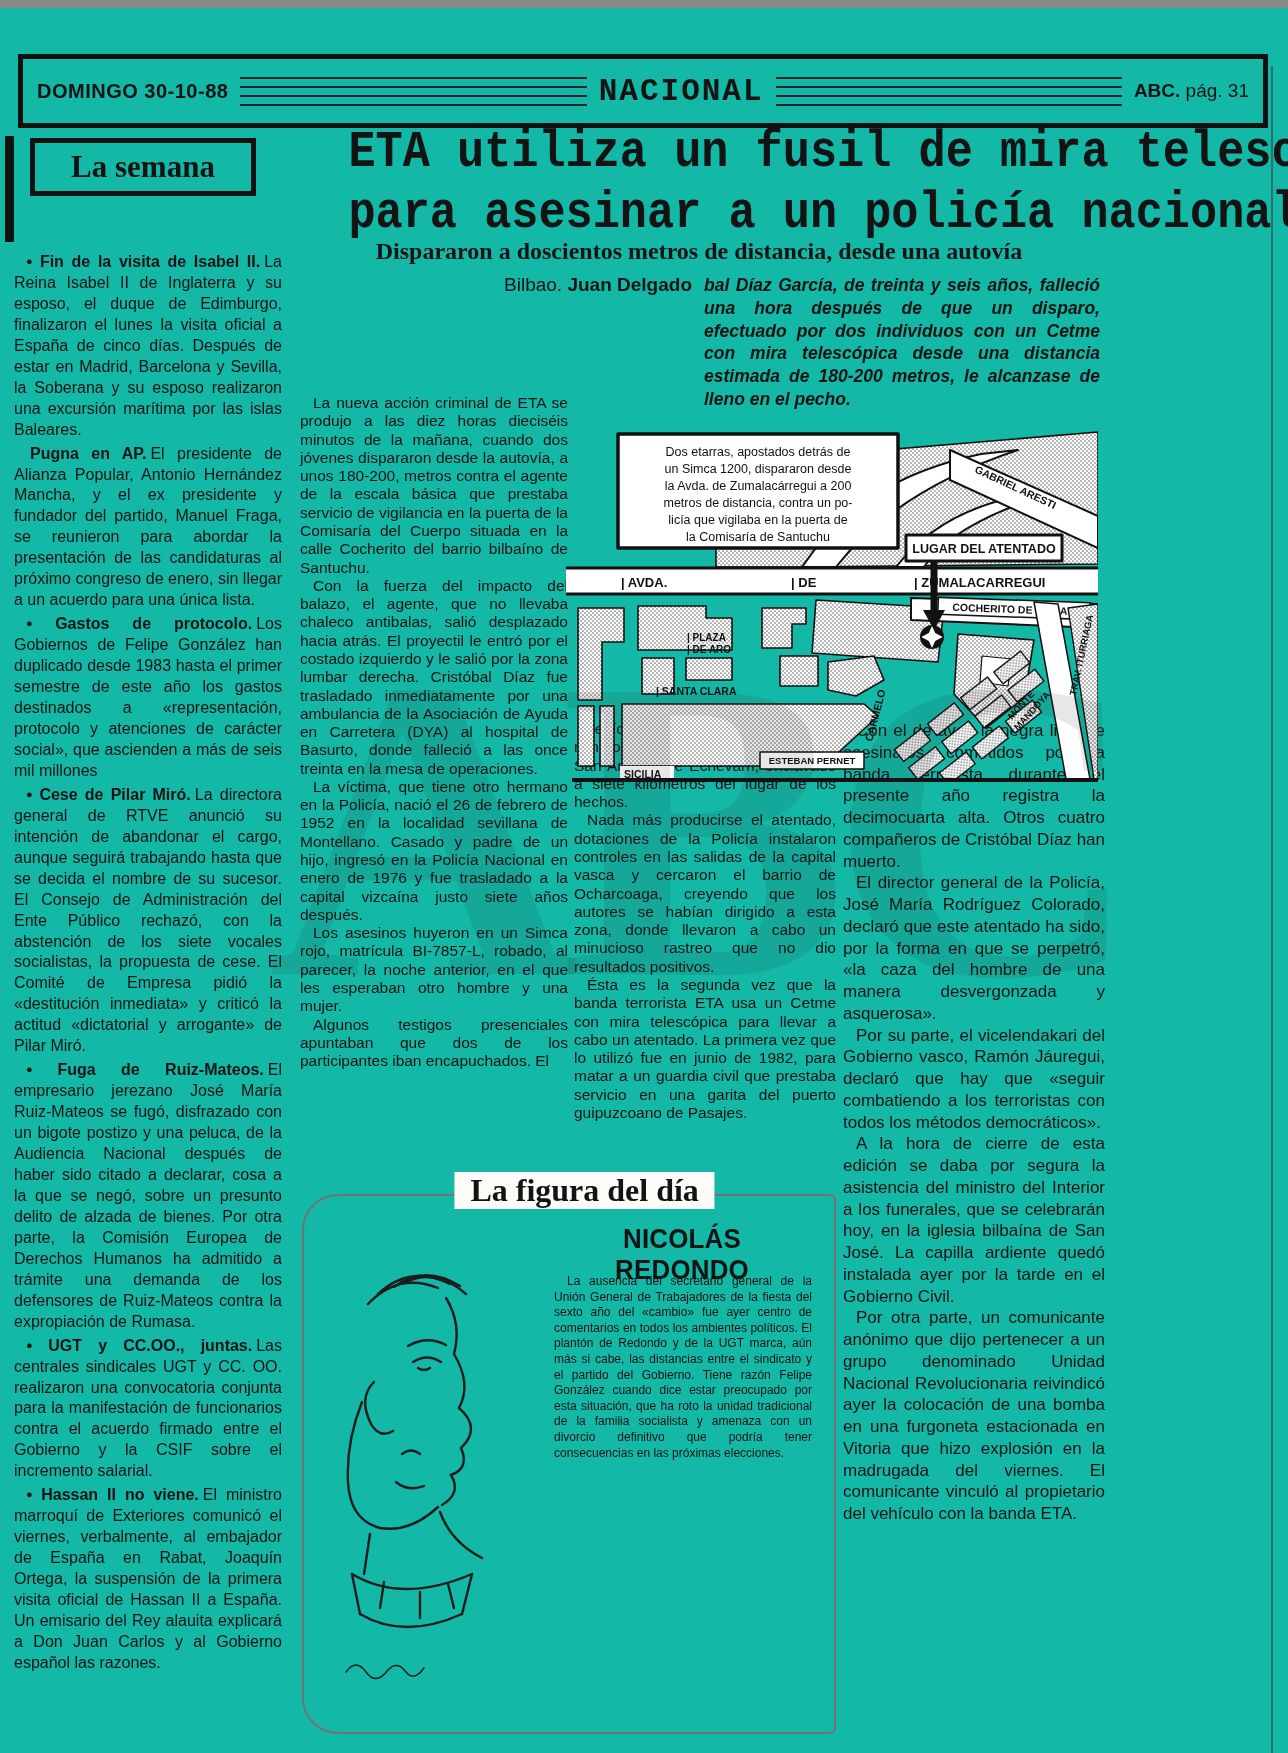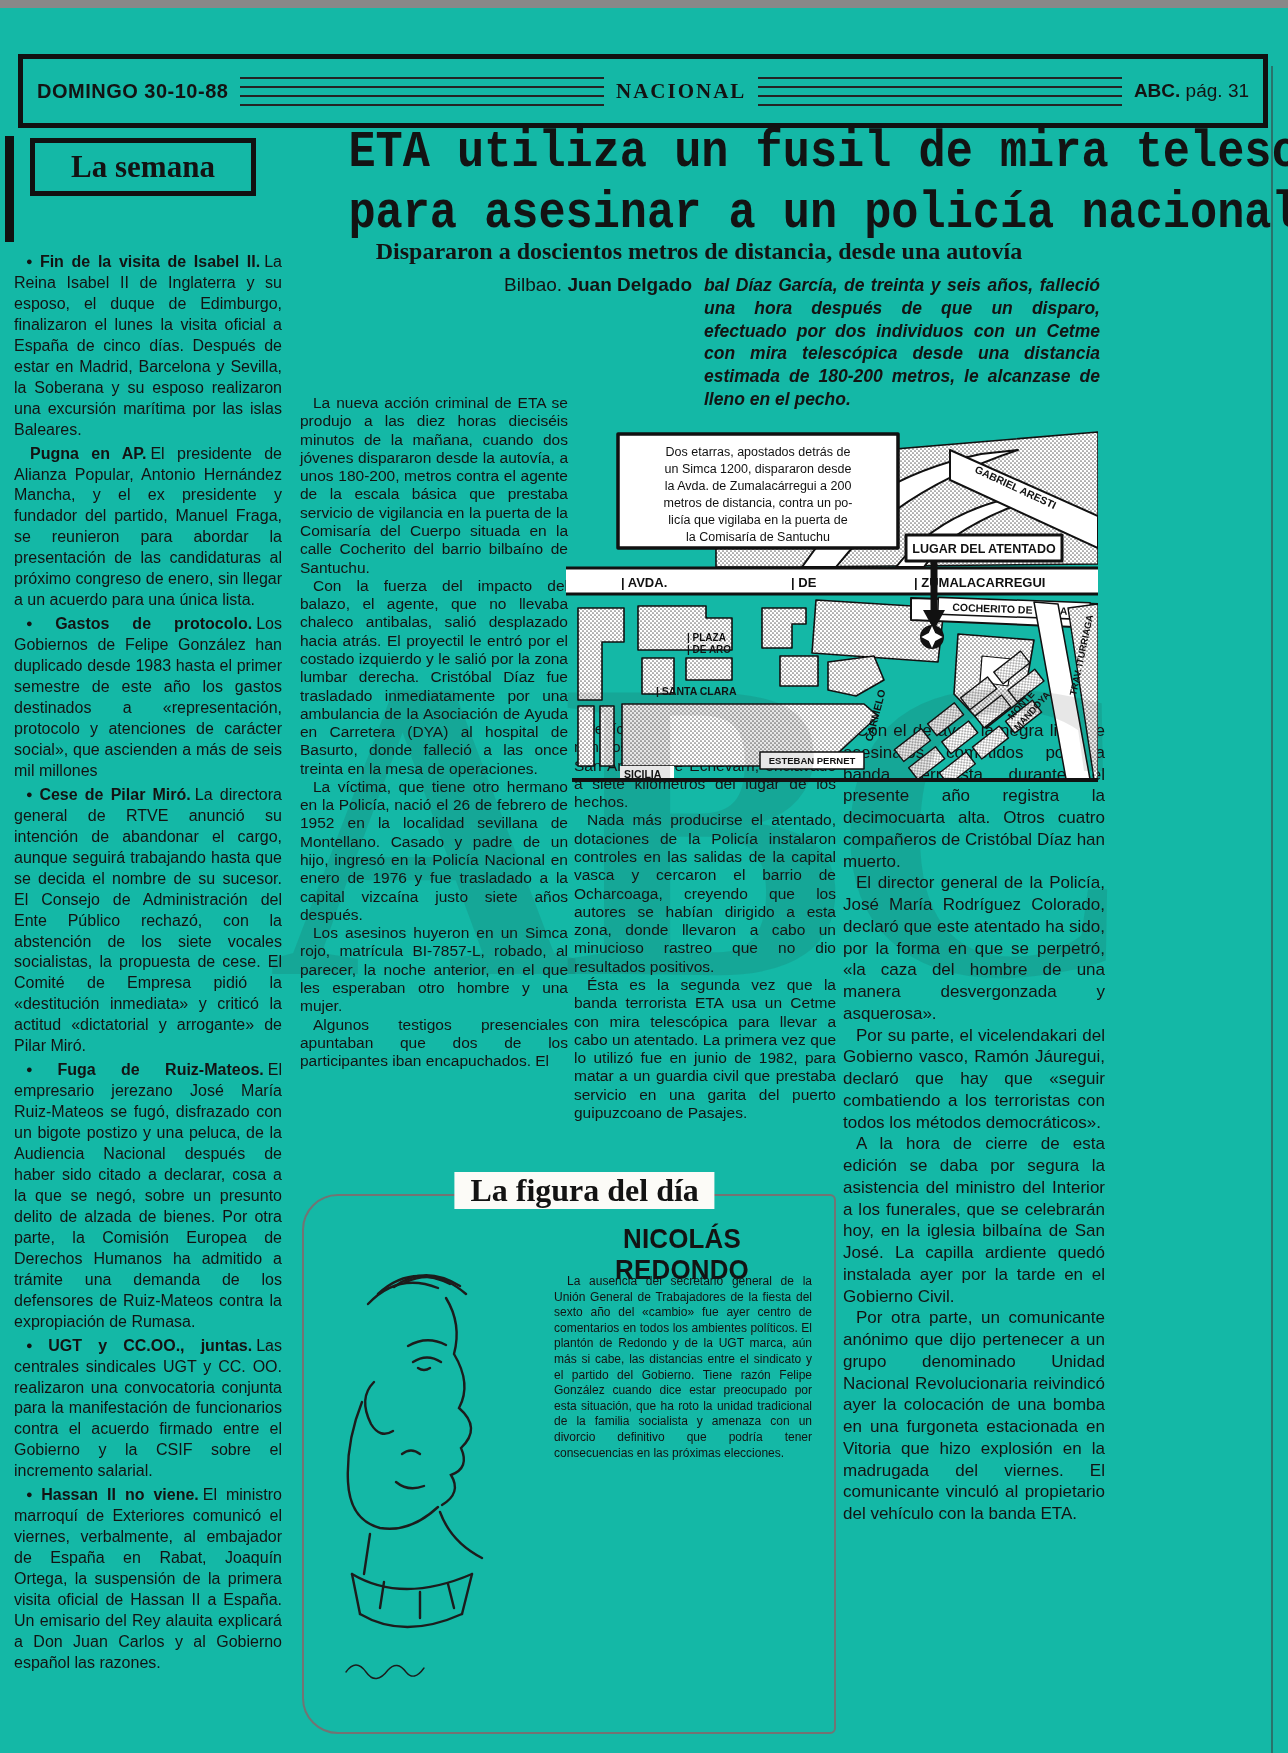--- a/index.html
+++ b/index.html
@@ -8,21 +8,21 @@
     background:#14b8a6;overflow:hidden;
     font-family:"Liberation Sans",sans-serif;color:#131313;
   }
   .abs{position:absolute;}
   
   .hdr-box{left:18px;top:46px;width:1250px;height:74px;border:5px solid #111;
     box-sizing:border-box;display:flex;align-items:center;padding:0 14px;gap:12px;}
   .rule-group{flex:1;display:flex;flex-direction:column;gap:7px;min-width:40px;}
   .rule-group .rl{height:2px;background:#242424;}
   .hdr-date{font-size:20px;font-weight:700;letter-spacing:.5px;white-space:nowrap;}
-  .hdr-section{font-family:Liberation Serif, serif;font-weight:700;font-size:21px;
+  .hdr-section{font-family:Liberation Mono, monospace;font-weight:700;font-size:31px;
     letter-spacing:2px;white-space:nowrap;}
   .hdr-page{font-size:19px;white-space:nowrap;}
   .hdr-page b{font-weight:700;}
   
   .side-mark{left:5px;top:128px;width:9px;height:106px;background:#111;}
   .semana-box{left:30px;top:130px;width:226px;height:58px;border:5px solid #111;
     box-sizing:border-box;display:flex;align-items:center;justify-content:center;}
   .semana-title{font-family:"Liberation Serif",serif;font-weight:700;font-size:31px;}
   .sidebar-col{left:14px;top:244px;width:268px;}
   .sb-item{margin:0 0 3px 0;font-size:16px;line-height:1.31;text-align:justify;text-indent:12px;}

